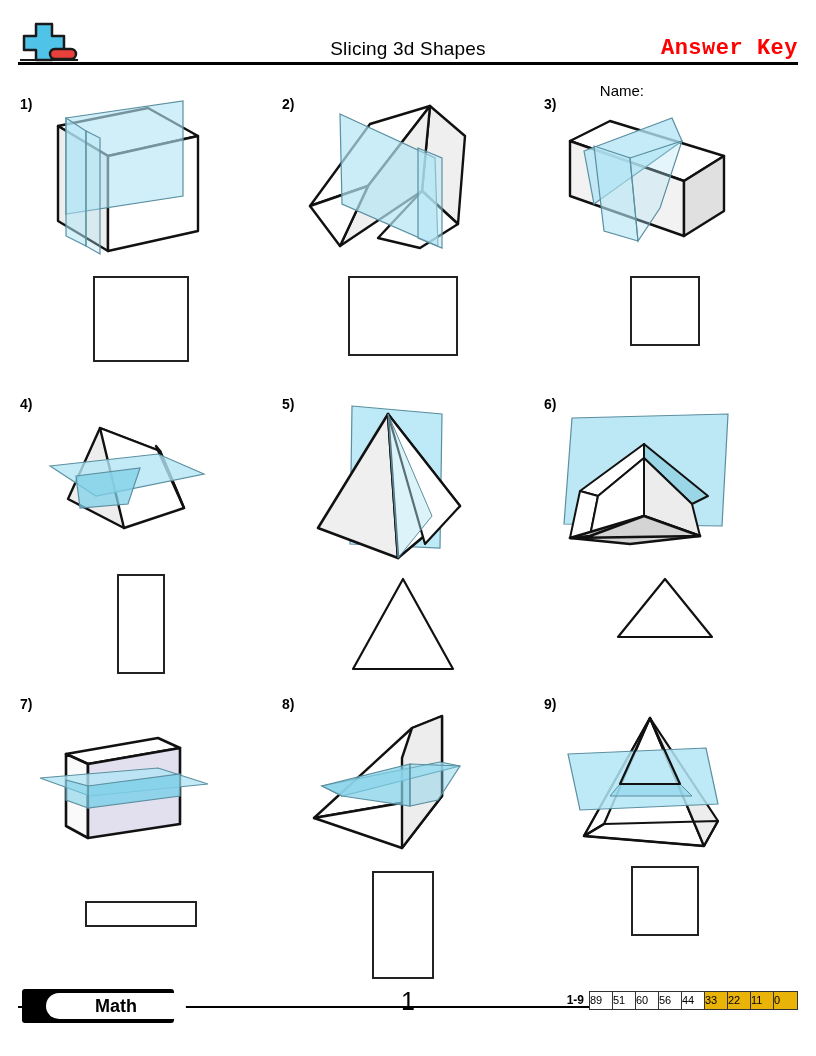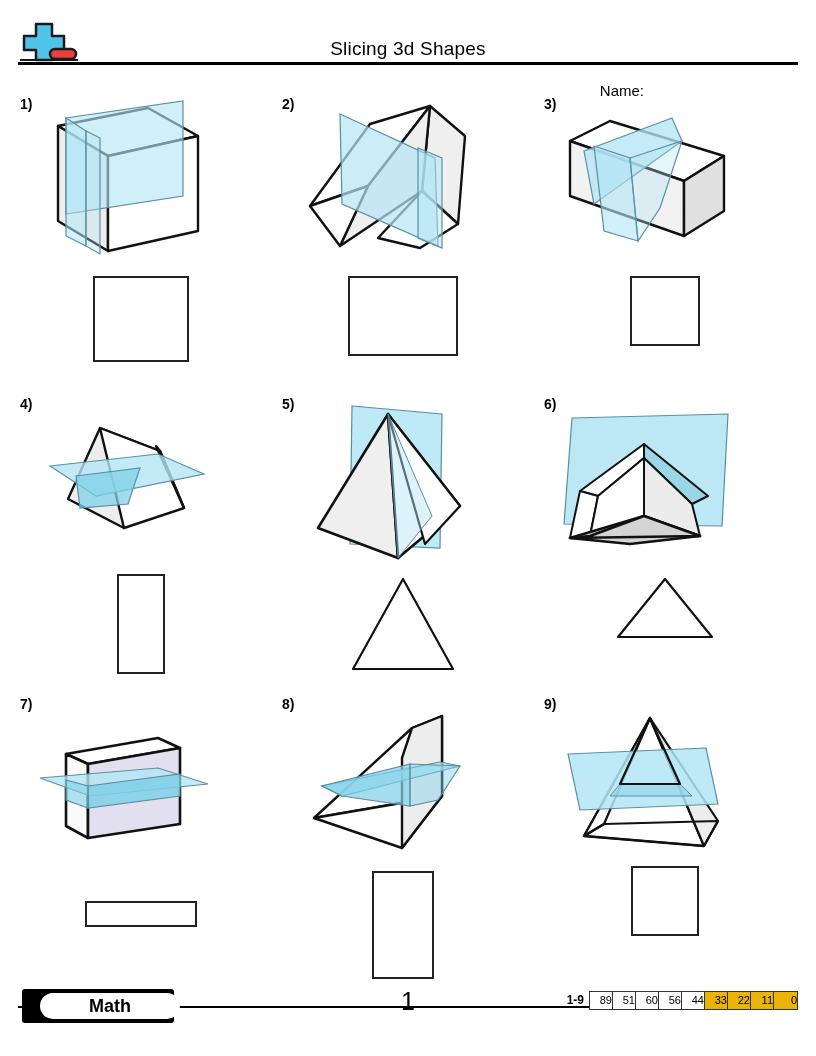--- a/index.html
+++ b/index.html
@@ -126,21 +126,21 @@
   }
   .math-badge {
     position: absolute;
     left: 22px; top: 1px;
     width: 152px; height: 34px;
     background: #000;
     border-radius: 3px;
   }
   .math-badge-inner {
     position: absolute;
-    left: 18px; top: 4px;
+    left: 24px; top: 4px;
     width: 140px; height: 26px;
     background: #fff;
     border-radius: 13px;
     text-align: center;
     font-size: 18px;
     font-weight: bold;
     line-height: 26px;
   }
   .site-url {
     position: absolute;
@@ -171,21 +171,21 @@
   }
   .scale-cells {
     display: flex;
     border: 1px solid #333;
     box-sizing: border-box;
     height: 19px;
   }
   .scale-cell {
     width: 23px;
     border-right: 1px solid #333;
-    text-align: right;
+    text-align: left;
     font-size: 11px;
     line-height: 17px;
     background: #fff;
     box-sizing: border-box;
   }
   .scale-cell:last-child { border-right: none; }
   .scale-cell.hl { background: #eab308; }
 </style>
 </head>
 <body>
@@ -197,20 +197,21 @@
       <path d="M18 2 H34 V14 H46 V28 H34 V38 H18 V28 H6 V14 H18 Z" fill="#4fc3e8" stroke="#1a1a1a" stroke-width="2.5" stroke-linejoin="round"></path>
       <rect x="32" y="27" width="26" height="10" rx="5" fill="#e8413c" stroke="#1a1a1a" stroke-width="2.5"></rect>
       <rect x="2" y="37" width="58" height="2" fill="#1a1a1a"></rect>
     </svg>
   </div>
 
   <div class="header-title">Slicing 3d Shapes</div>
 
   <div class="name-label">Name:</div>
 
+  <div class="answer-key">Answer Key</div>
 
   <div class="rule"></div>
 
 </div>
 
 <div class="grid">
 
   <div class="cell" style="left:8px; top:0px;">
     <div class="qnum">1)</div>
     <div class="figure">

